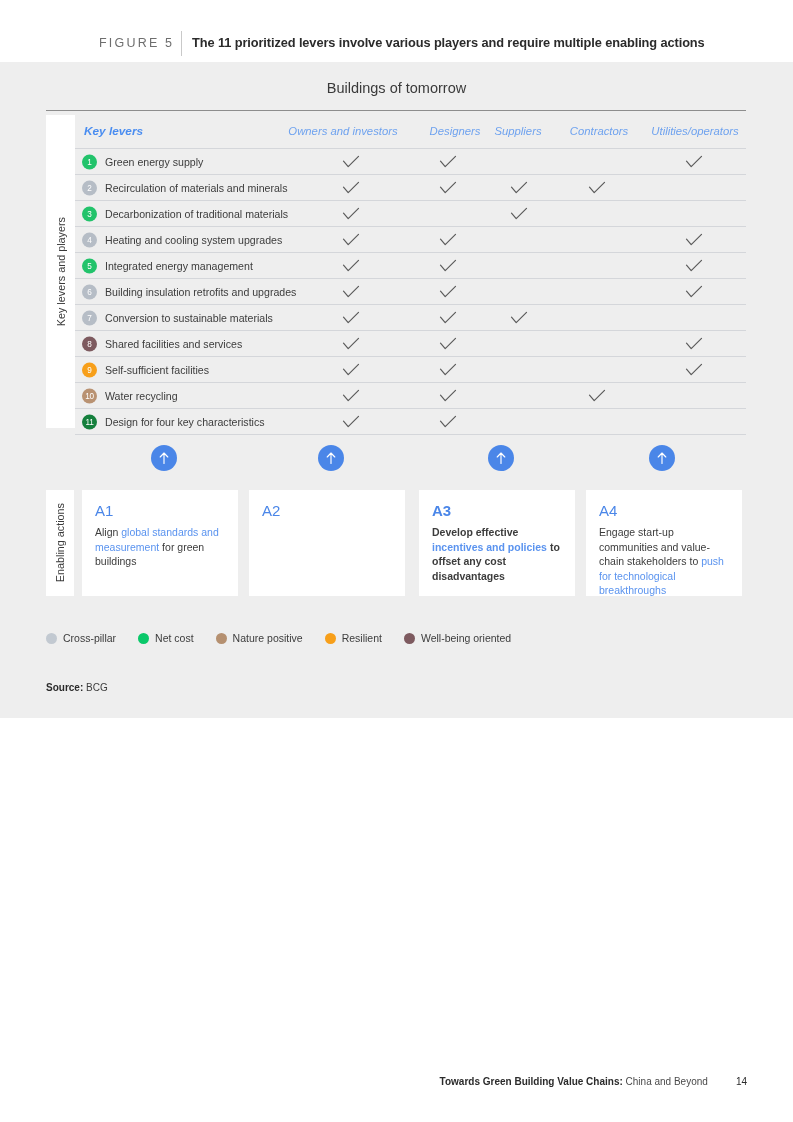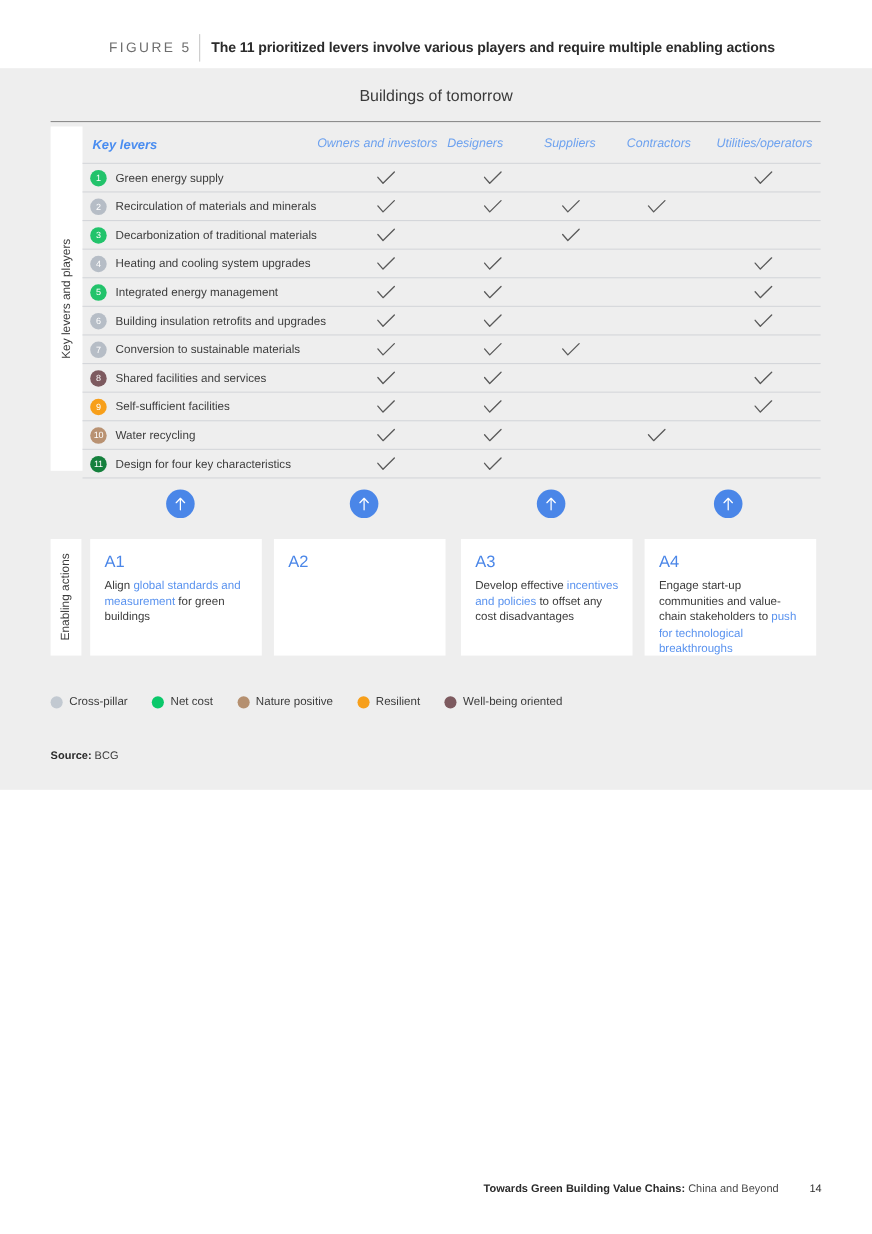--- a/index.html
+++ b/index.html
@@ -268,21 +268,21 @@
 <div class="table-top-rule"></div>
 <div class="vlabel-strip"></div>
 <div class="vlabel">
   <span>Key levers and players</span>
 </div>
 
 <div class="thead">
   <div class="th-key">Key levers</div>
   <div id="col-headers">
       <div class="th-col" style="left: 268px;">Owners and investors</div>
-      <div class="th-col" style="left: 357px;">Designers</div>
+      <div class="th-col" style="left: 380px;">Designers</div>
       <div class="th-col" style="left: 443px;">Suppliers</div>
       <div class="th-col" style="left: 524px;">Contractors</div>
       <div class="th-col" style="left: 620px;">Utilities/operators</div>
     </div>
 </div>
 
 <div class="rows" id="table-rows">
     <div class="row">
       <div class="badge" style="background: rgb(34, 195, 107);">1</div>
       <div class="lever-label">Green energy supply</div>
@@ -518,21 +518,21 @@
 </div>
 
 <div id="ea-layer">
     <div class="ea-card" style="left: 82px;">
       <div class="ea-code">A1</div>
       <div class="ea-text"><span>Align </span><span class="hl">global standards and measurement</span><span> for green buildings</span></div>
     </div>
     <div class="ea-card" style="left: 249px;">
       <div class="ea-code">A2</div>
     </div>
-    <div class="ea-card" style="left: 419px;">
+    <div class="ea-card" style="left: 419px; font-weight: bold;">
       <div class="ea-code">A3</div>
       <div class="ea-text"><span>Develop effective </span><span class="hl">incentives and policies</span><span> to offset any cost disadvantages</span></div>
     </div>
     <div class="ea-card" style="left: 586px;">
       <div class="ea-code">A4</div>
       <div class="ea-text"><span>Engage start-up communities and value-chain stakeholders to </span><span class="hl">push for technological breakthroughs</span></div>
     </div>
   </div>
 
 <div class="legend" id="legend">

